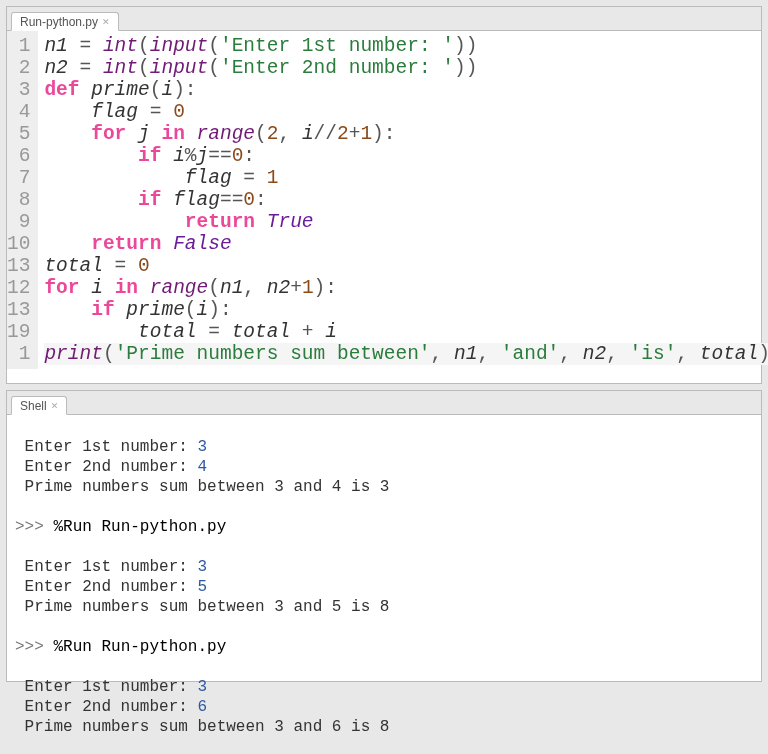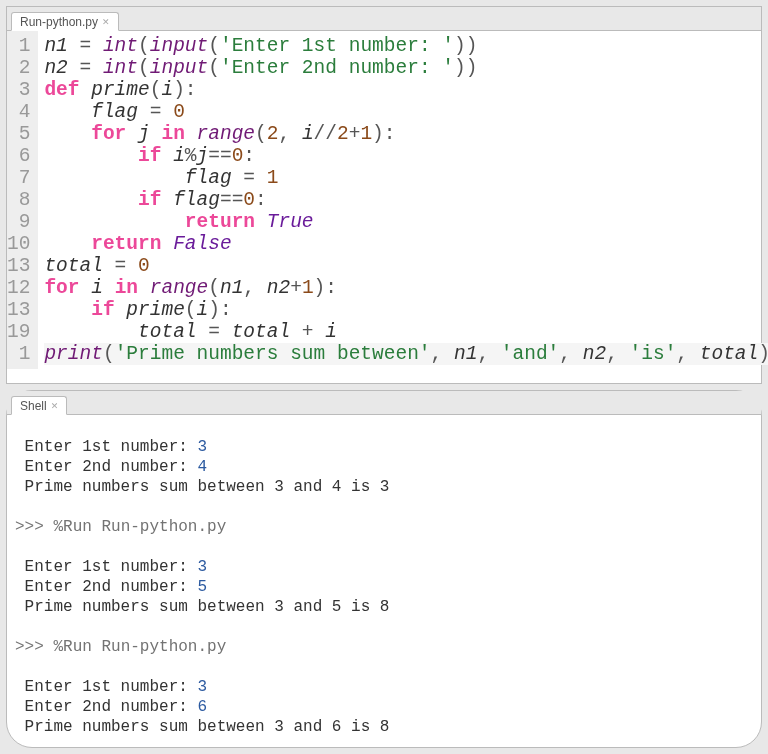--- a/index.html
+++ b/index.html
@@ -76,21 +76,21 @@
   .val  { color: #6a1b9a; font-style: italic; margin-top: 48px; }    
 
   .shell-body {
     padding: 2px 8px 6px 8px;
     font-family: Consolas, "Courier New", monospace;
     font-size: 16px;
     line-height: 20px;
     white-space: pre;
     color: #333;
   }
-  .shell-body .faint { color: #737373; }
+  .shell-body .faint { color: #000000; }
   .shell-body .prompt { color: #777; }
   .shell-body .numv { color: #2c5aa0; }
   .shell-body .cut { color: #bbb; font-size: 14px; padding-left:110px;}
 </style>
 </head>
 <body>
 
 <div class="pane" style="height:378px;">
   <div class="tabstrip">
     <div class="tab">
@@ -113,21 +113,21 @@
         <div>13</div>
         <div>12</div>
         <div>13</div>
         <div>19</div>
         <div>1</div>
       </div>
     <div class="code" id="code"><div class="row"><span class="name">n1</span><span class="op"> = </span><span class="fn">int</span><span class="op">(</span><span class="fn">input</span><span class="op">(</span><span class="str">'Enter 1st number: '</span><span class="op">))</span></div><div class="row"><span class="name">n2</span><span class="op"> = </span><span class="fn">int</span><span class="op">(</span><span class="fn">input</span><span class="op">(</span><span class="str">'Enter 2nd number: '</span><span class="op">))</span></div><div class="row"><span class="kw">def</span><span class="op"> </span><span class="name">prime</span><span class="op">(</span><span class="name">i</span><span class="op">):</span></div><div class="row"><span class="op">    </span><span class="name">flag</span><span class="op"> = </span><span class="num">0</span></div><div class="row"><span class="op">    </span><span class="kw">for</span><span class="op"> </span><span class="name">j</span><span class="op"> </span><span class="kw">in</span><span class="op"> </span><span class="fn">range</span><span class="op">(</span><span class="num">2</span><span class="op">, </span><span class="name">i</span><span class="op">//</span><span class="num">2</span><span class="op">+</span><span class="num">1</span><span class="op">):</span></div><div class="row"><span class="op">        </span><span class="kw">if</span><span class="op"> </span><span class="name">i</span><span class="op">%</span><span class="name">j</span><span class="op">==</span><span class="num">0</span><span class="op">:</span></div><div class="row"><span class="op">            </span><span class="name">flag</span><span class="op"> = </span><span class="num">1</span></div><div class="row"><span class="op">        </span><span class="kw">if</span><span class="op"> </span><span class="name">flag</span><span class="op">==</span><span class="num">0</span><span class="op">:</span></div><div class="row"><span class="op">            </span><span class="kw">return</span><span class="op"> </span><span class="val">True</span></div><div class="row"><span class="op">    </span><span class="kw">return</span><span class="op"> </span><span class="val">False</span></div><div class="row"><span class="name">total</span><span class="op"> = </span><span class="num">0</span></div><div class="row"><span class="kw">for</span><span class="op"> </span><span class="name">i</span><span class="op"> </span><span class="kw">in</span><span class="op"> </span><span class="fn">range</span><span class="op">(</span><span class="name">n1</span><span class="op">, </span><span class="name">n2</span><span class="op">+</span><span class="num">1</span><span class="op">):</span></div><div class="row"><span class="op">    </span><span class="kw">if</span><span class="op"> </span><span class="name">prime</span><span class="op">(</span><span class="name">i</span><span class="op">):</span></div><div class="row"><span class="op">        </span><span class="name">total</span><span class="op"> = </span><span class="name">total</span><span class="op"> + </span><span class="name">i</span></div><div class="row hl"><span class="fn">print</span><span class="op">(</span><span class="str">'Prime numbers sum between'</span><span class="op">, </span><span class="name">n1</span><span class="op">, </span><span class="str">'and'</span><span class="op">, </span><span class="name">n2</span><span class="op">, </span><span class="str">'is'</span><span class="op">, </span><span class="name">total</span><span class="op">)</span></div></div>
   </div>
 </div>
 
-<div class="pane" style="height:358px;border-radius:26px;">
+<div class="pane" style="height:292px;">
   <div class="tabstrip">
     <div class="tab">
       <span>Shell</span>
       <span class="close">✕</span>
     </div>
   </div>
   <div class="shell-body" id="shell"><div><span class="cut"></span></div><div> Enter 1st number: <span class="numv">3</span></div><div> Enter 2nd number: <span class="numv">4</span></div><div> Prime numbers sum between 3 and 4 is 3</div><div>&nbsp;</div><div><span class="prompt">&gt;&gt;&gt;</span> <span class="faint">%Run Run-python.py</span></div><div>&nbsp;</div><div> Enter 1st number: <span class="numv">3</span></div><div> Enter 2nd number: <span class="numv">5</span></div><div> Prime numbers sum between 3 and 5 is 8</div><div>&nbsp;</div><div><span class="prompt">&gt;&gt;&gt;</span> <span class="faint">%Run Run-python.py</span></div><div>&nbsp;</div><div> Enter 1st number: <span class="numv">3</span></div><div> Enter 2nd number: <span class="numv">6</span></div><div> Prime numbers sum between 3 and 6 is 8</div><div>&nbsp;</div></div>
 </div>
 
 </body></html>

